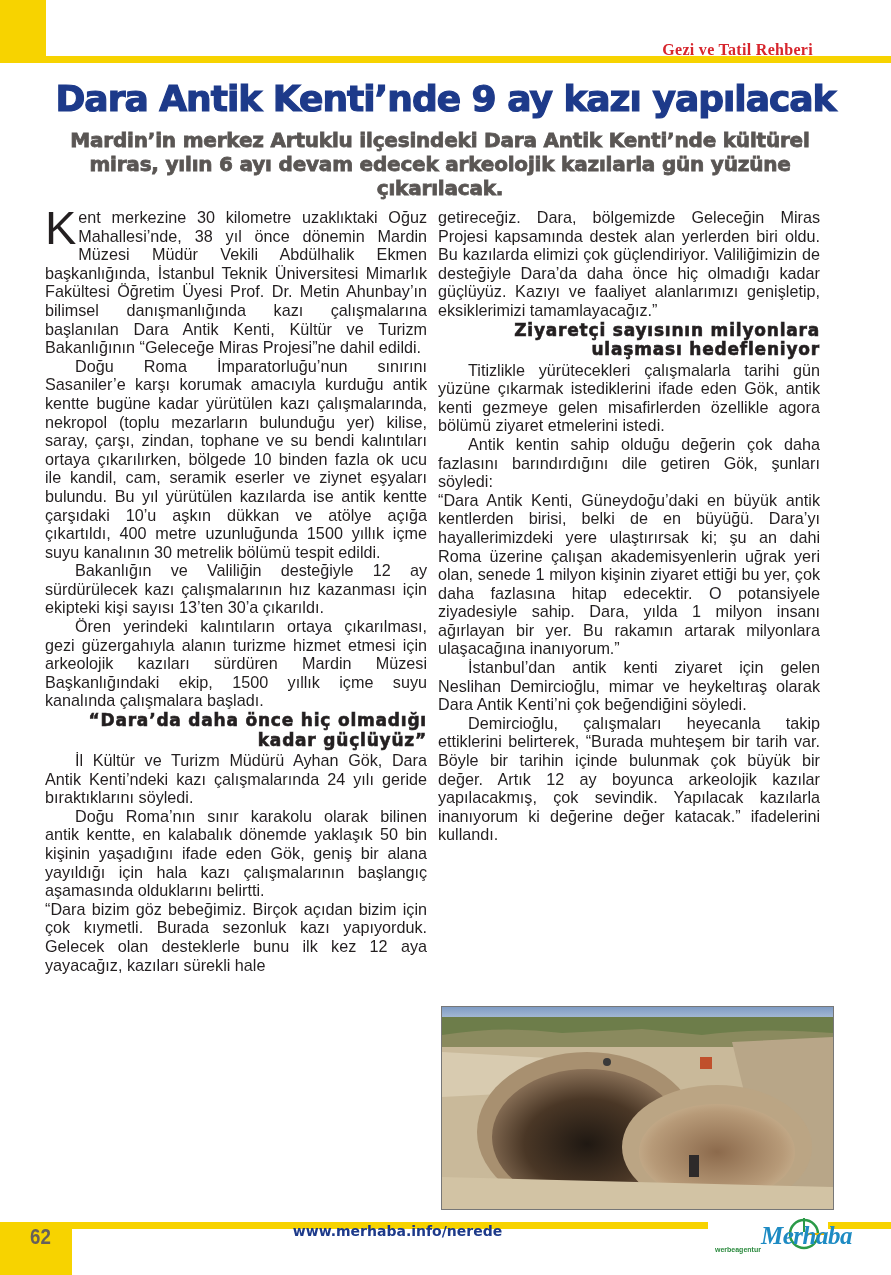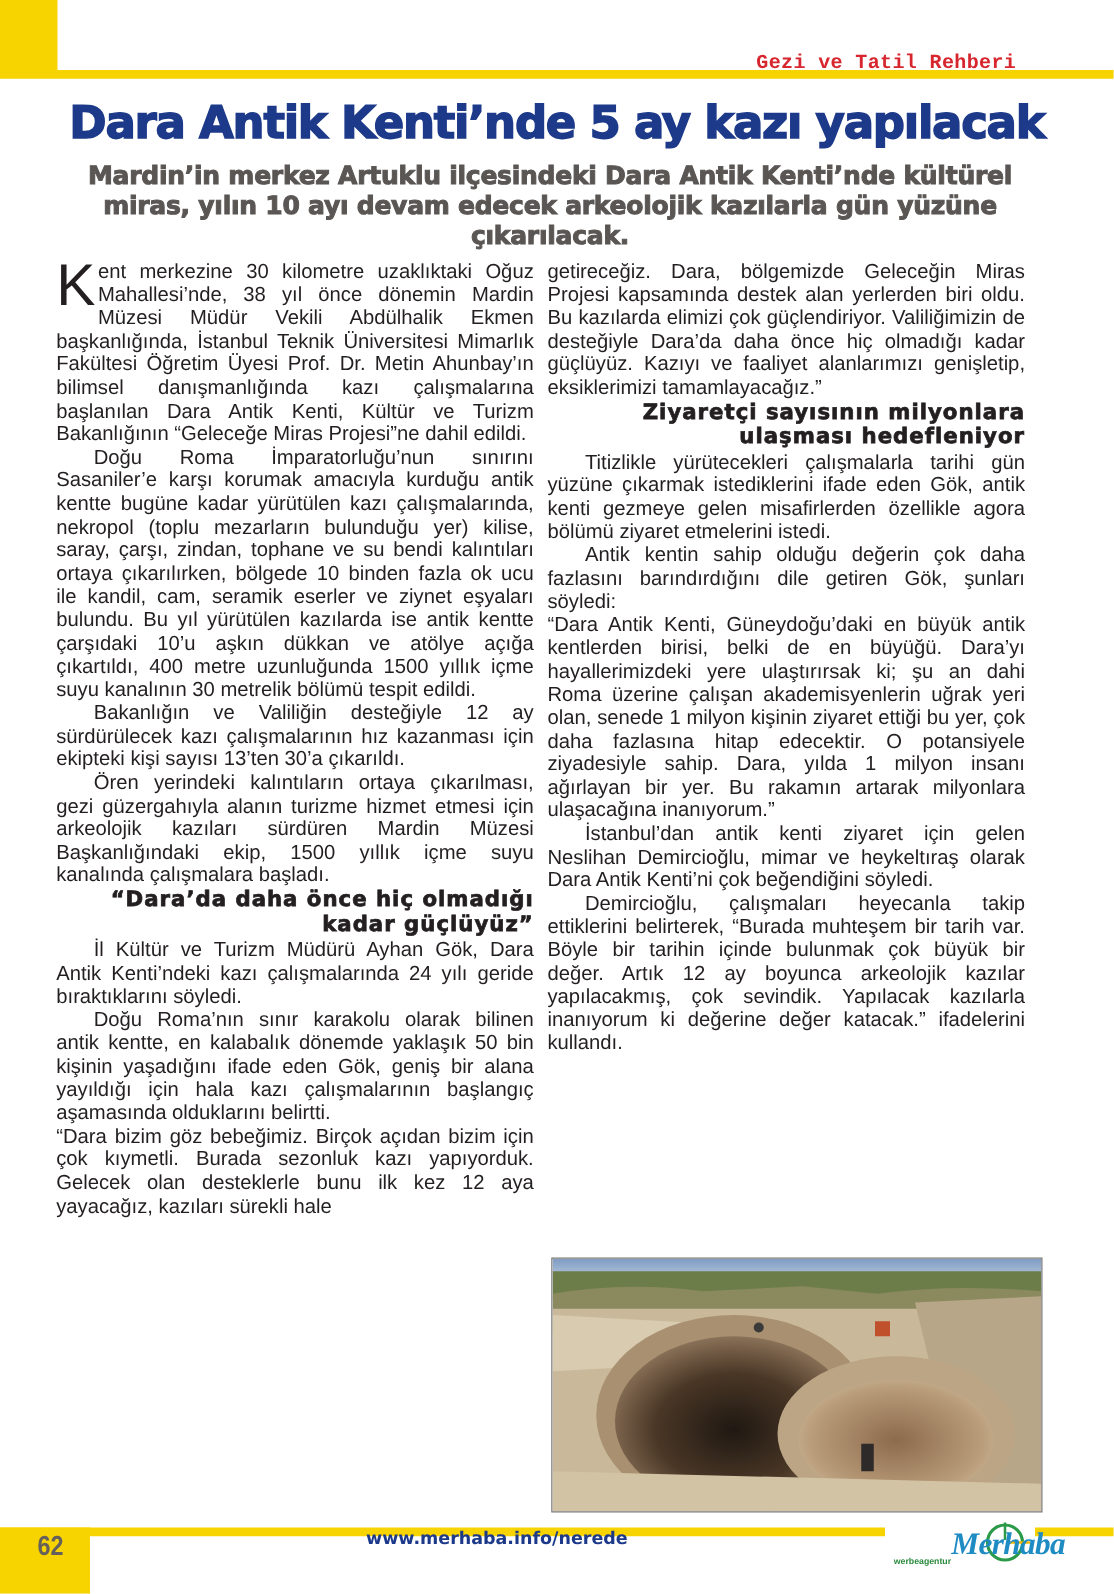--- a/index.html
+++ b/index.html
@@ -1,21 +1,21 @@
 <!DOCTYPE html>
 <html><head>
 <meta charset="utf-8">
 <style>
   html, body { margin:0; padding:0; }
   body { width:891px; height:1275px; position:relative; background:#ffffff; overflow:hidden;
          font-family:"Liberation Sans", sans-serif; color:#231f20; }
   .yellow { background:#f7d300; }
   #top-block { position:absolute; left:0; top:0; width:46px; height:62px; }
   #top-line { position:absolute; left:0; top:56px; width:891px; height:7px; }
-  #section-label { position:absolute; right:78px; top:41px; font-family:Liberation Mono, monospace;
+  #section-label { position:absolute; right:78px; top:41px; font-family:Liberation Serif, serif;
         font-weight:bold; font-size:16px; color:#d7262d; letter-spacing:0.3px; }
   #headline { position:absolute; left:0; width:891px; top:78px; text-align:center;
         font-family:"DejaVu Sans", sans-serif; font-weight:900; font-size:36px; color:#1d3a8a;
         letter-spacing:-1px; -webkit-text-stroke:1.2px #1d3a8a; }
   #subhead { position:absolute; left:40px; width:800px; top:128px; text-align:center;
         font-family:"DejaVu Sans", sans-serif; font-weight:bold; font-size:20px; line-height:24px;
         color:#5a5654; -webkit-text-stroke:0.8px #5a5654; letter-spacing:-0.2px; }
   .col { position:absolute; top:208px; width:382px; font-size:16.2px; line-height:18.6px;
          text-align:justify; }
   #col-left { left:45px; }
@@ -39,22 +39,22 @@
         font-style:italic; font-weight:bold; font-size:25px; color:#1e8bc3; letter-spacing:-0.5px;margin-left:48px; }
   #logo-sub { position:absolute; left:7px; top:30px; font-size:7px; font-weight:bold; color:#2b8a3e; }
 </style>
 </head>
 <body>
 
 <div id="top-block" class="yellow"></div>
 <div id="top-line" class="yellow"></div>
 <div id="section-label">Gezi ve Tatil Rehberi</div>
 
-<h1 id="headline" style="margin:0;">Dara Antik Kenti’nde 5 ay kazı yapılacak</h1>
-<div id="subhead">Mardin’in merkez Artuklu ilçesindeki Dara Antik Kenti’nde kültürel miras, yılın 10 ayı devam edecek arkeolojik kazılarla gün yüzüne çıkarılacak.</div>
+<h1 id="headline" style="margin:0;">Dara Antik Kenti’nde 9 ay kazı yapılacak</h1>
+<div id="subhead">Mardin’in merkez Artuklu ilçesindeki Dara Antik Kenti’nde kültürel miras, yılın 6 ayı devam edecek arkeolojik kazılarla gün yüzüne çıkarılacak.</div>
 
 <div id="col-left" class="col">
   <p class="noindent"><span class="dropcap">K</span><span>ent merkezine 30 kilometre uzaklıktaki Oğuz Mahallesi’nde, 38 yıl önce dönemin Mardin Müzesi Müdür Vekili Abdülhalik Ekmen başkanlığında, İstanbul Teknik Üniversitesi Mimarlık Fakültesi Öğretim Üyesi Prof. Dr. Metin Ahunbay’ın bilimsel danışmanlığında kazı çalışmalarına başlanılan Dara Antik Kenti, Kültür ve Turizm Bakanlığının “Geleceğe Miras Projesi”ne dahil edildi.</span></p>
   <p>Doğu Roma İmparatorluğu’nun sınırını Sasaniler’e karşı korumak amacıyla kurduğu antik kentte bugüne kadar yürütülen kazı çalışmalarında, nekropol (toplu mezarların bulunduğu yer) kilise, saray, çarşı, zindan, tophane ve su bendi kalıntıları ortaya çıkarılırken, bölgede 10 binden fazla ok ucu ile kandil, cam, seramik eserler ve ziynet eşyaları bulundu. Bu yıl yürütülen kazılarda ise antik kentte çarşıdaki 10’u aşkın dükkan ve atölye açığa çıkartıldı, 400 metre uzunluğunda 1500 yıllık içme suyu kanalının 30 metrelik bölümü tespit edildi.</p>
   <p>Bakanlığın ve Valiliğin desteğiyle 12 ay sürdürülecek kazı çalışmalarının hız kazanması için ekipteki kişi sayısı 13’ten 30’a çıkarıldı.</p>
   <p>Ören yerindeki kalıntıların ortaya çıkarılması, gezi güzergahıyla alanın turizme hizmet etmesi için arkeolojik kazıları sürdüren Mardin Müzesi Başkanlığındaki ekip, 1500 yıllık içme suyu kanalında çalışmalara başladı.</p>
   <div class="subtitle">“Dara’da daha önce hiç olmadığı kadar güçlüyüz”</div>
   <p>İl Kültür ve Turizm Müdürü Ayhan Gök, Dara Antik Kenti’ndeki kazı çalışmalarında 24 yılı geride bıraktıklarını söyledi.</p>
   <p>Doğu Roma’nın sınır karakolu olarak bilinen antik kentte, en kalabalık dönemde yaklaşık 50 bin kişinin yaşadığını ifade eden Gök, geniş bir alana yayıldığı için hala kazı çalışmalarının başlangıç aşamasında olduklarını belirtti.</p>
   <p class="noindent">“Dara bizim göz bebeğimiz. Birçok açıdan bizim için çok kıymetli. Burada sezonluk kazı yapıyorduk. Gelecek olan desteklerle bunu ilk kez 12 aya yayacağız, kazıları sürekli hale</p>

